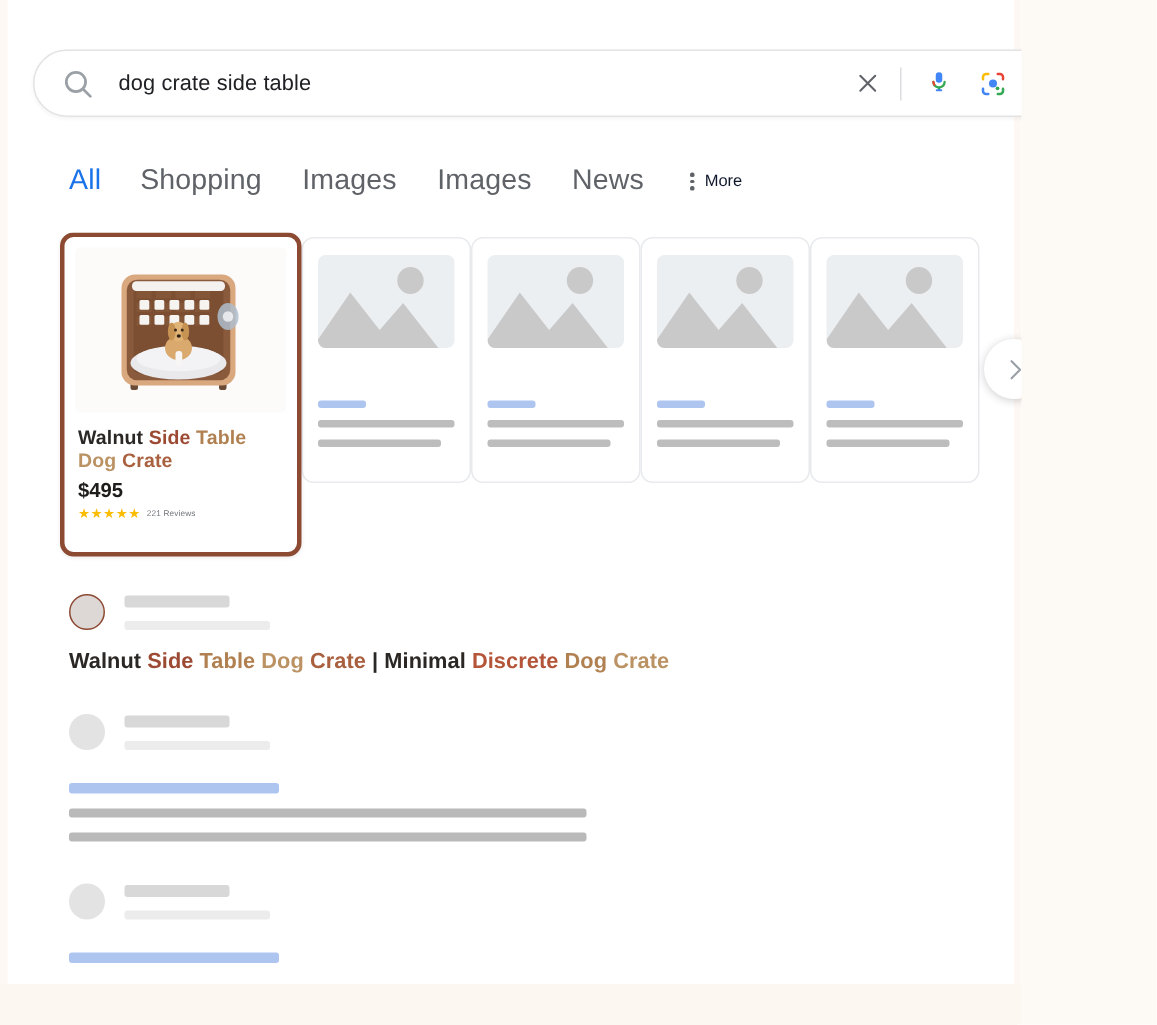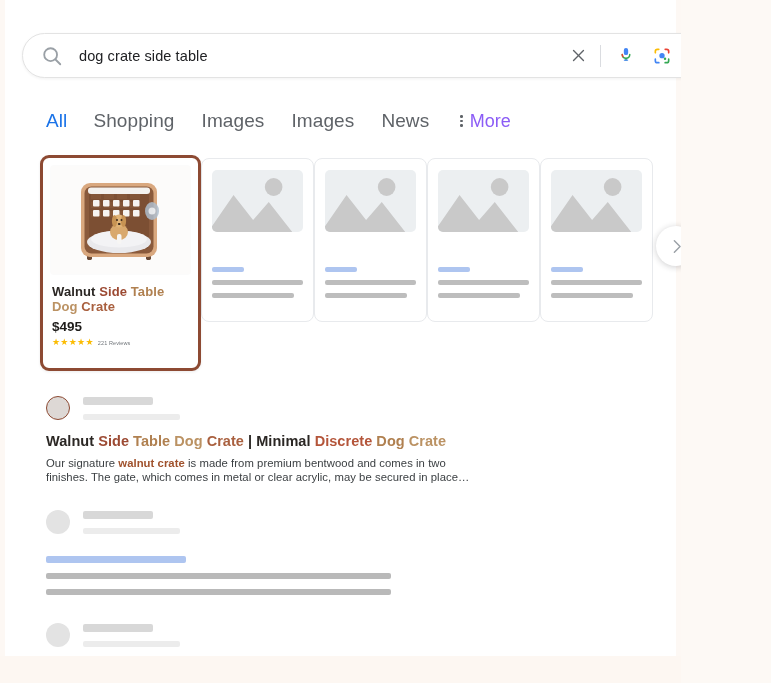--- a/index.html
+++ b/index.html
@@ -89,21 +89,21 @@
     padding: 0 15px 0 0;
     margin-right: 12px;
     white-space: nowrap;
     cursor: pointer;
     letter-spacing: 0.1px;
   }
   .tab:first-child { padding-right: 14px; }
   .tab.active { color: #1a73e8; font-weight: 400; }
   .tab-more {
     display: flex; align-items: center; gap: 7px;
-    font-size: 18px; color: #8b5cf6; cursor: pointer;
+    font-size: 11px; color: #0f172a; cursor: pointer;
     margin-left: 4px;
     justify-content: space-between;
   }
   .dots-icon {
     display: flex; flex-direction: column; gap: 2px; align-items: center;
   }
   .dots-icon i { width: 2.5px; height: 2.5px; border-radius: 50%; background: #5f6368; display: block; }
 
   
   .carousel {
@@ -485,23 +485,20 @@
       <div class="res-head">
         <div class="favicon ring"></div>
         <div class="res-meta">
           <div class="meta-line1"></div>
           <div class="meta-line2"></div>
         </div>
       </div>
       <div class="res-title">
         <span class="t-dark">Walnut </span><span class="t-c1">Side </span><span class="t-c2">Table </span><span class="t-c3">Dog </span><span class="t-c4">Crate </span><span class="t-dark">| </span><span class="t-dark">Minimal </span><span class="t-c5">Discrete </span><span class="t-c2">Dog </span><span class="t-c3">Crate</span>
       </div>
-      <div class="res-snippet">
-        <span>Our signature </span><span class="snippet-hl">walnut crate</span><span> is made from premium bentwood and comes in two finishes. The gate, which comes in metal or clear acrylic, may be secured in place…</span>
-      </div>
     </div>
 
     <div class="result" style="margin-top:24px;">
       <div class="res-head">
         <div class="favicon"></div>
         <div class="res-meta">
           <div class="meta-line1"></div>
           <div class="meta-line2"></div>
         </div>
       </div>

